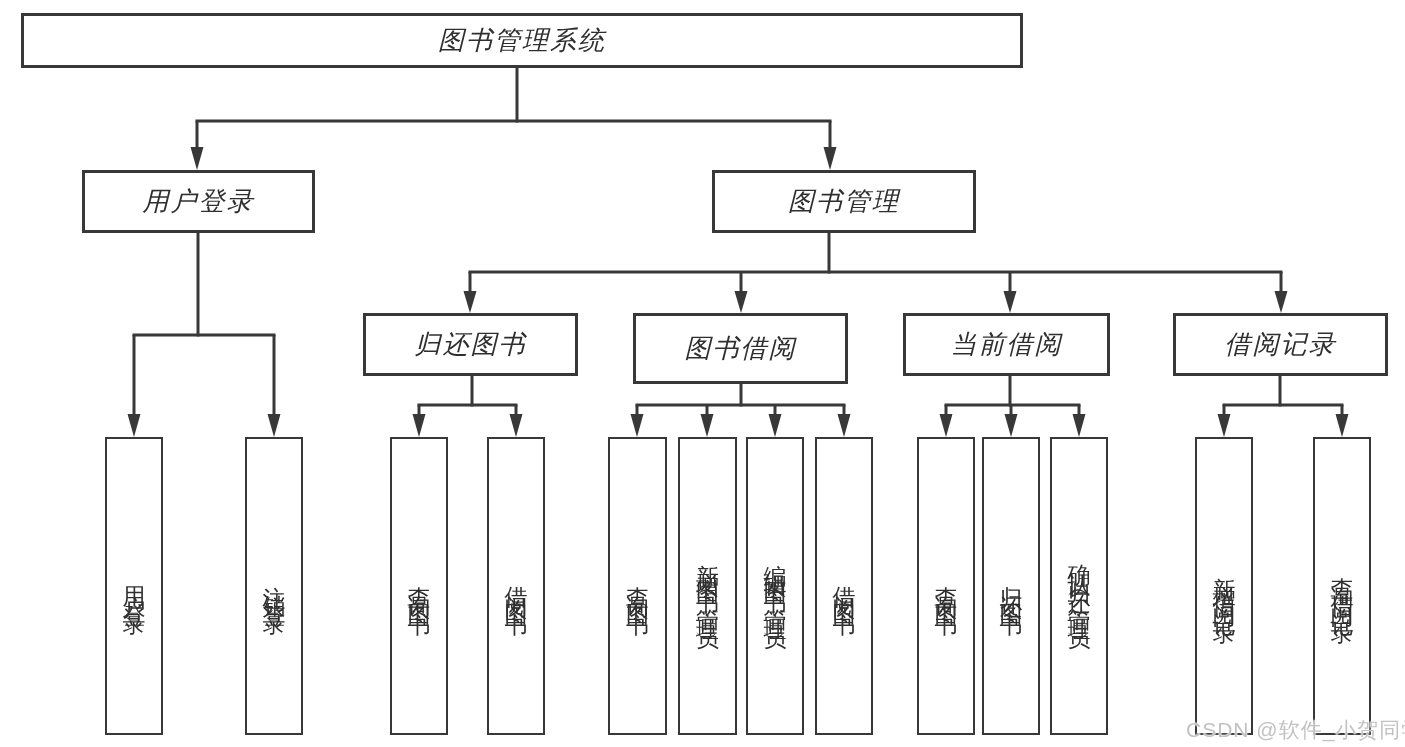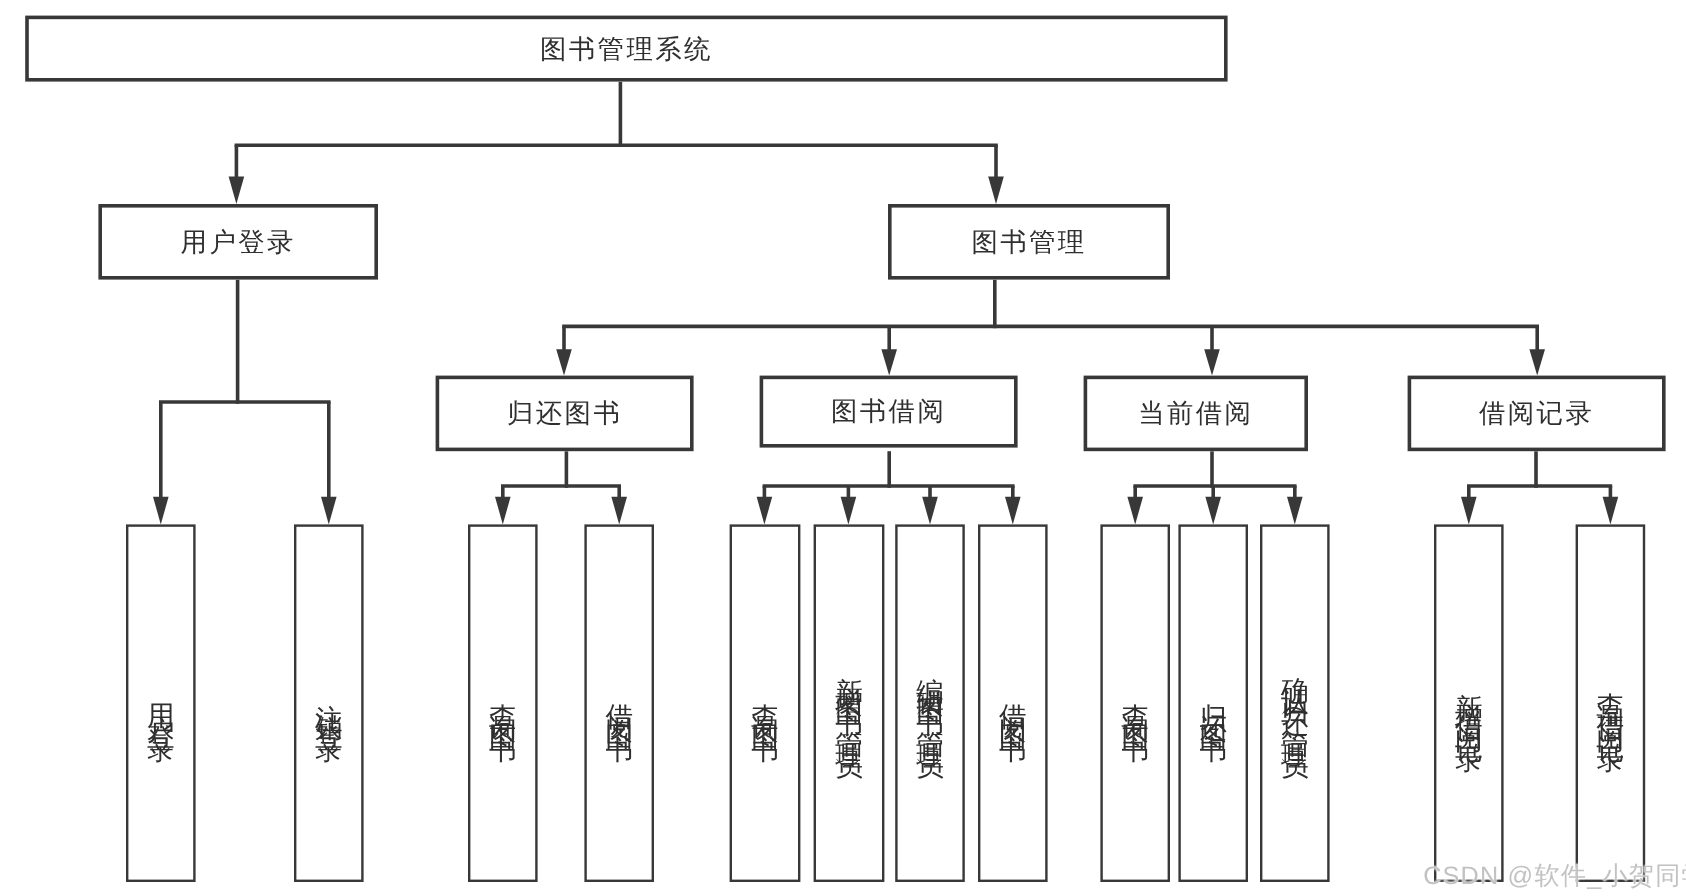--- a/index.html
+++ b/index.html
@@ -17,21 +17,21 @@
     position:absolute;
     box-sizing:border-box;
     background:#ffffff;
     border:3px solid #383838;
     display:flex;
     align-items:center;
     justify-content:center;
     color:#2f2f2f;
     z-index:1;
   }
-  .hnode { font-size:22px; letter-spacing:2px; }
+  .hnode { font-size:26px; letter-spacing:2px;font-style:italic; }
   .vnode { border-width:2.5px; }
   .vnode .vt {
     writing-mode:vertical-rl;
     text-orientation:mixed;
     font-size:23px;
     letter-spacing:9px;
     line-height:1;
     white-space:nowrap;
   }
   .watermark {
@@ -128,31 +128,31 @@
     </g>
   </svg>
 
   <div class="node hnode" style="left:21px;top:13px;width:1002px;height:55px">
     <span>图书管理系统</span>
   </div>
 
   <div class="node hnode" style="left:82px;top:170px;width:233px;height:63px">
     <span>用户登录</span>
   </div>
-  <div class="node hnode" style="left:740px;top:170px;width:235px;height:63px">
+  <div class="node hnode" style="left:712px;top:170px;width:264px;height:63px">
     <span>图书管理</span>
   </div>
 
   <div class="node hnode" style="left:363px;top:313px;width:215px;height:63px">
     <span>归还图书</span>
   </div>
-  <div class="node hnode" style="left:633px;top:313px;width:215px;height:60px">
+  <div class="node hnode" style="left:633px;top:313px;width:215px;height:71px">
     <span>图书借阅</span>
   </div>
-  <div class="node hnode" style="left:903px;top:313px;width:187px;height:63px">
+  <div class="node hnode" style="left:903px;top:313px;width:207px;height:63px">
     <span>当前借阅</span>
   </div>
   <div class="node hnode" style="left:1173px;top:313px;width:215px;height:63px">
     <span>借阅记录</span>
   </div>
 
   <div class="node vnode" style="left:105px;top:437px;width:58px;height:298px">
     <span class="vt">用户登录</span>
   </div>
   <div class="node vnode" style="left:245px;top:437px;width:58px;height:298px">

